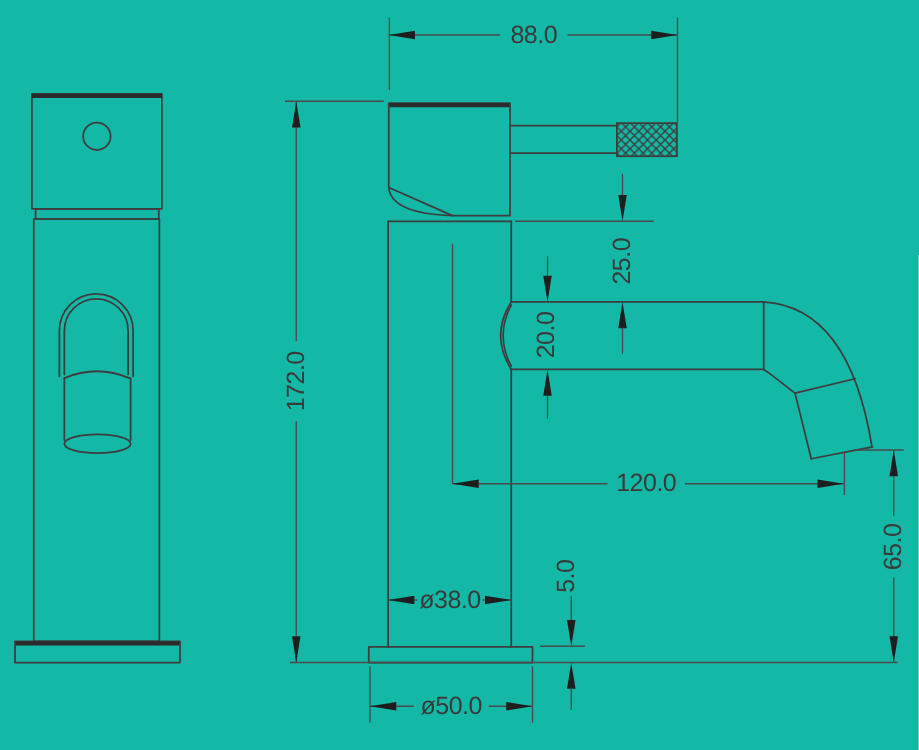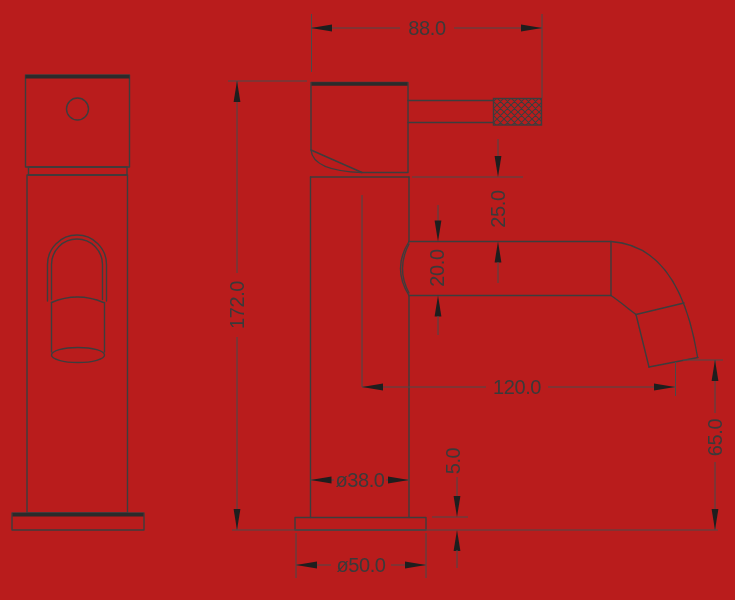--- a/index.html
+++ b/index.html
@@ -1,17 +1,17 @@
 <!DOCTYPE html>
 <html><head>
 <meta charset="utf-8">
 <style>
   html,body{margin:0;padding:0;background:#f4f4f4;}
   .canvas{
-    width:735px;height:600px;background:#b91c1c;position:relative;overflow:hidden;
+    width:735px;height:600px;background:#14b8a6;position:relative;overflow:hidden;
     font-family:"Liberation Sans", sans-serif;
   }
   svg{display:block;}
   .geo{stroke:#3d3d3d;stroke-width:1.4;fill:none;stroke-linecap:round;stroke-linejoin:round;}
   .thick{stroke:#2b2b2b;stroke-width:3.4;fill:none;stroke-linecap:butt;}
   .dim{stroke:#4a4a4a;stroke-width:1.05;fill:none;stroke-linecap:butt;}
   .arrow{fill:#1e1e1e;stroke:none;}
   .dimtext{
     font-family:"Liberation Sans", sans-serif;
     font-size:20px;letter-spacing:-0.4px;fill:#3a3a3a;

